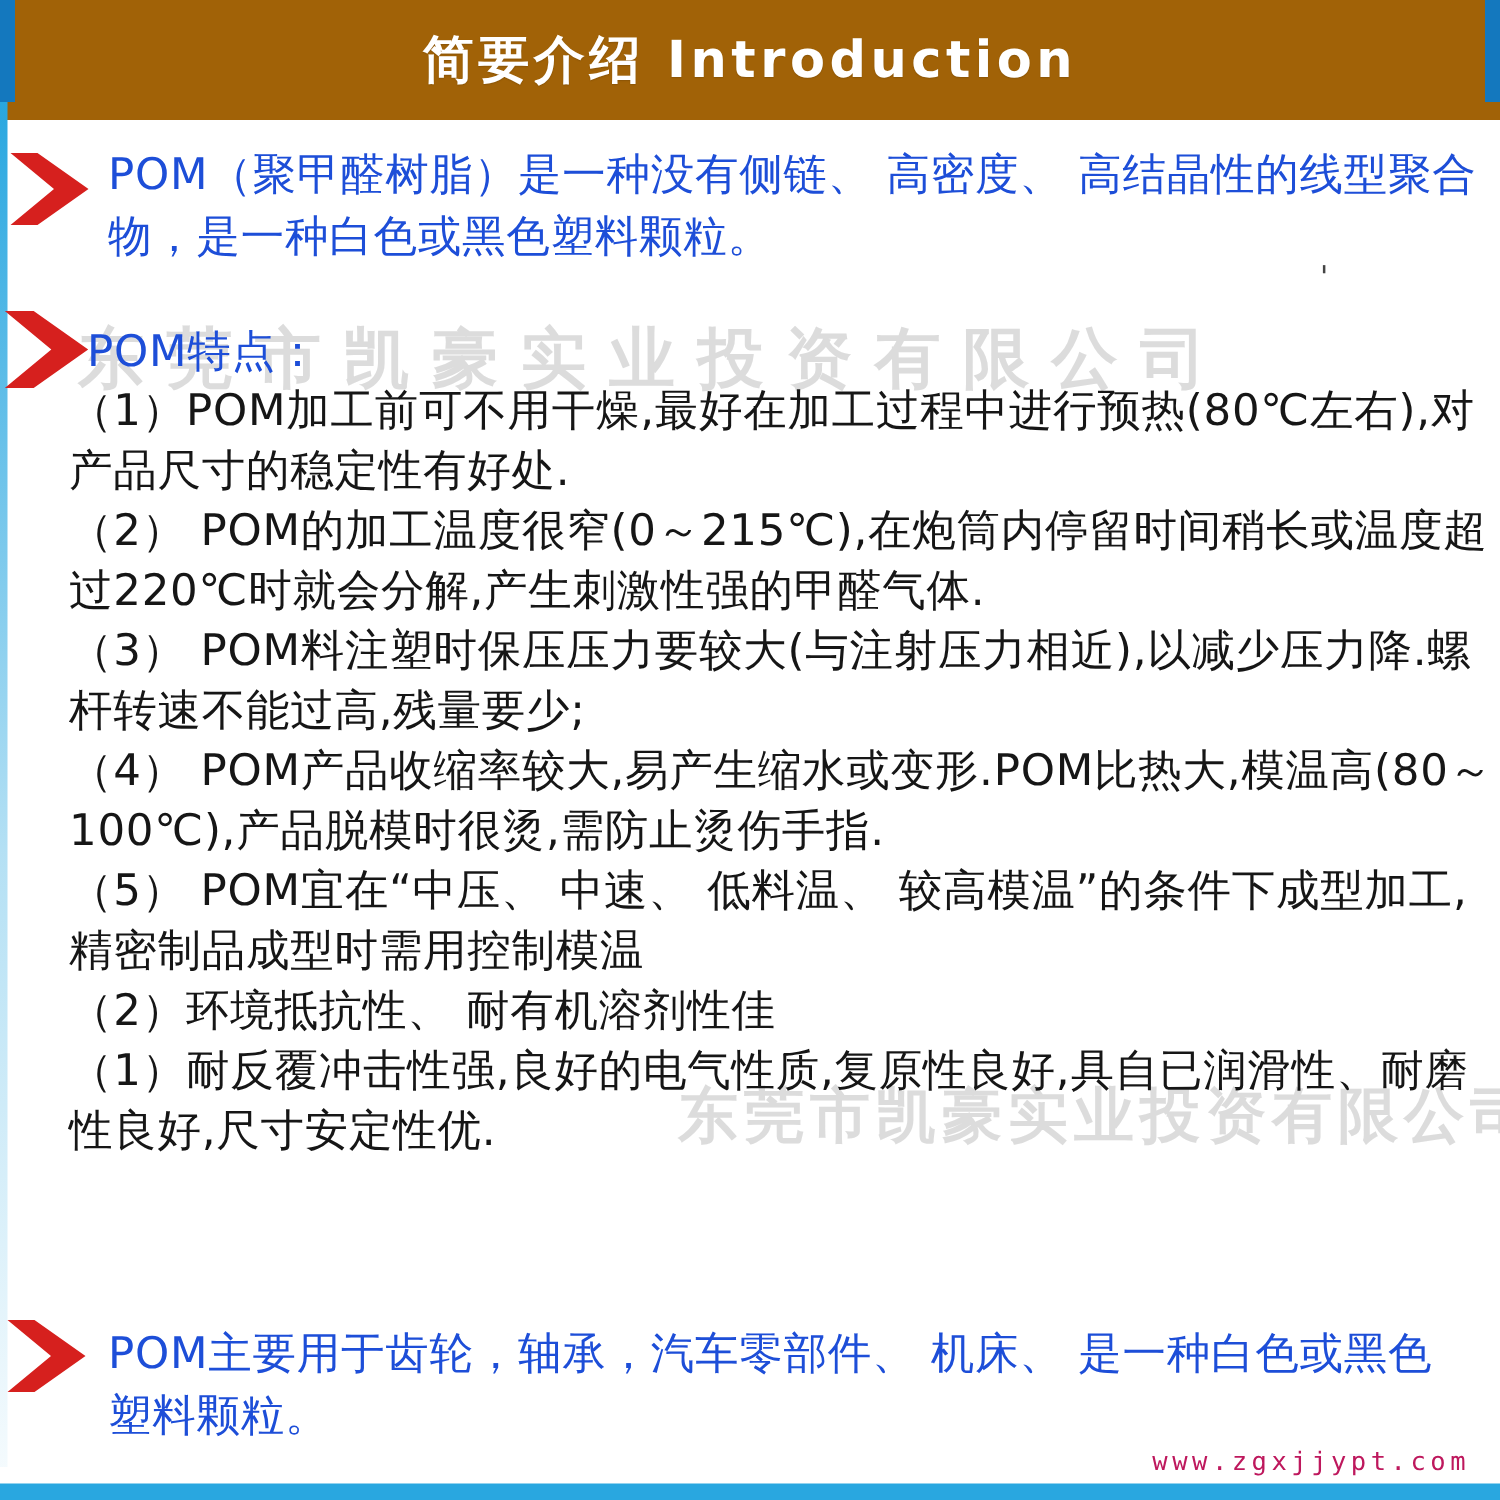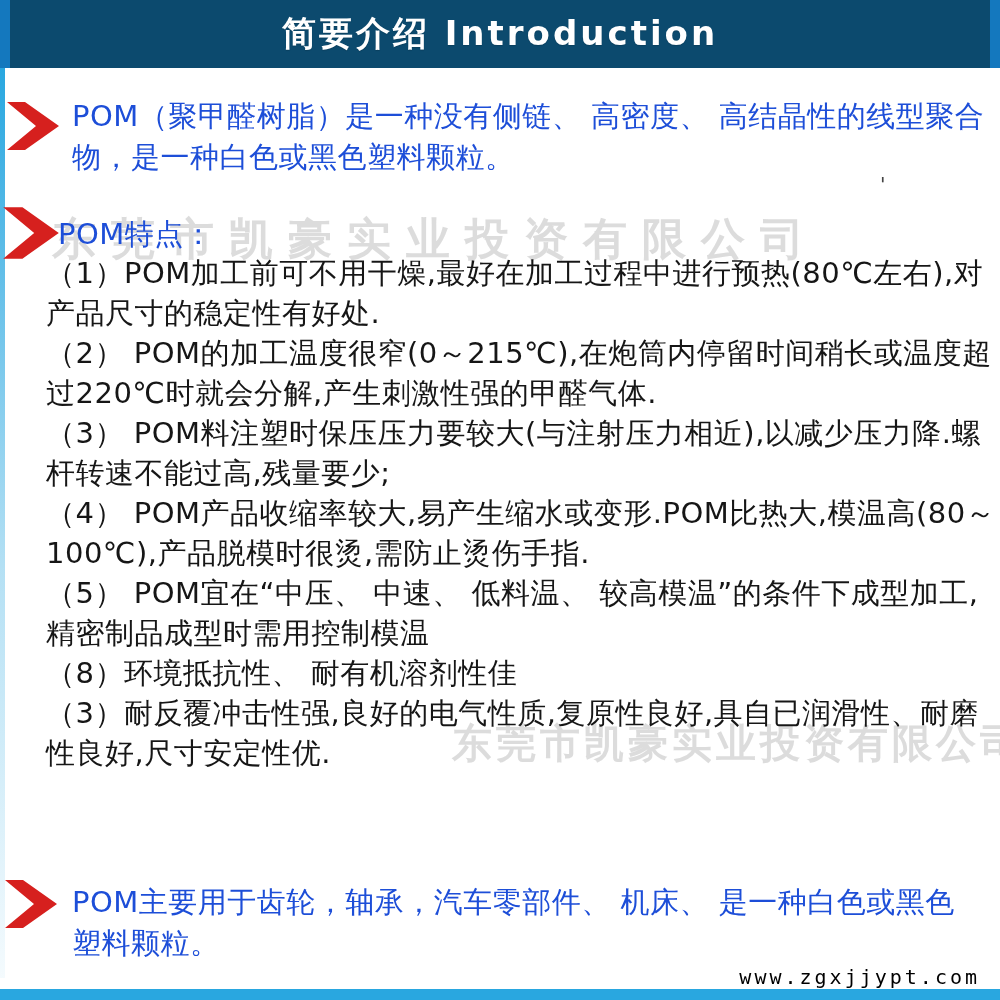--- a/index.html
+++ b/index.html
@@ -3,22 +3,22 @@
 <meta charset="utf-8">
 <style>
   html,body{margin:0;padding:0}
   body{
     width:1000px;height:1000px;position:relative;overflow:hidden;
     background:#ffffff;color:#1a1a1a;
     font-family:"DejaVu Sans",sans-serif;
   }
   
   .header{
-    position:absolute;top:0;left:0;width:1000px;height:68px;
-    background:#0c4a6e;display:flex;align-items:center;justify-content:center;
+    position:absolute;top:0;left:0;width:1000px;height:80px;
+    background:#a16207;display:flex;align-items:center;justify-content:center;
   }
   .header-edge{position:absolute;top:0;width:10px;height:68px;background:#1478be}
   .header-edge.left{left:0}
   .header-edge.right{right:0}
   .header-title{
     color:#ffffff;font-size:34px;font-weight:bold;letter-spacing:3px;
     text-shadow:0 1px 1px rgba(0,0,0,.15);
   }
   
   .left-strip{
@@ -47,22 +47,22 @@
     position:absolute;z-index:1;color:#c8c8c8;opacity:.62;white-space:nowrap;
     font-weight:700;
   }
   .wm-1{top:210px;left:52px;font-size:44px;letter-spacing:15px}
   .wm-2{top:716px;left:452px;font-size:40px;letter-spacing:4px}
   
   .stray{position:absolute;top:172px;left:880px;font-size:20px;color:#444;z-index:2}
   
   .site-url{
     position:absolute;top:965px;right:20px;z-index:2;
-    font-family:"DejaVu Sans Mono",monospace;font-size:20px;
-    color:#000000;letter-spacing:3px;
+    font-family:"DejaVu Sans Mono",monospace;font-size:17px;
+    color:#be185d;letter-spacing:3px;
   }
   .bottom-bar{position:absolute;bottom:0;left:0;width:1000px;height:11px;background:#29a7e0}
 </style>
 </head>
 <body>
 
 <div class="header">
   <div class="header-edge left"></div>
   <div class="header-edge right"></div>
   <div class="header-title">简要介绍 Introduction</div>
@@ -94,20 +94,20 @@
 <div class="stray">'</div>
 
 <div class="textblock h-features">POM特点：</div>
 
 <ul class="features-list">
   <li>（1）POM加工前可不用干燥,最好在加工过程中进行预热(80℃左右),对产品尺寸的稳定性有好处.</li>
   <li>（2） POM的加工温度很窄(0～215℃),在炮筒内停留时间稍长或温度超过220℃时就会分解,产生刺激性强的甲醛气体.</li>
   <li>（3） POM料注塑时保压压力要较大(与注射压力相近),以减少压力降.螺杆转速不能过高,残量要少;</li>
   <li>（4） POM产品收缩率较大,易产生缩水或变形.POM比热大,模温高(80～100℃),产品脱模时很烫,需防止烫伤手指.</li>
   <li>（5） POM宜在“中压、 中速、 低料温、 较高模温”的条件下成型加工,精密制品成型时需用控制模温</li>
-  <li>（8）环境抵抗性、 耐有机溶剂性佳</li>
-  <li>（3）耐反覆冲击性强,良好的电气性质,复原性良好,具自已润滑性、耐磨性良好,尺寸安定性优.</li>
+  <li>（2）环境抵抗性、 耐有机溶剂性佳</li>
+  <li>（1）耐反覆冲击性强,良好的电气性质,复原性良好,具自已润滑性、耐磨性良好,尺寸安定性优.</li>
 </ul>
 
 <div class="textblock p-usage">POM主要用于齿轮，轴承，汽车零部件、 机床、 是一种白色或黑色塑料颗粒。</div>
 
 <div class="site-url">www.zgxjjypt.com</div>
 <div class="bottom-bar"></div>
 
 </body></html>

